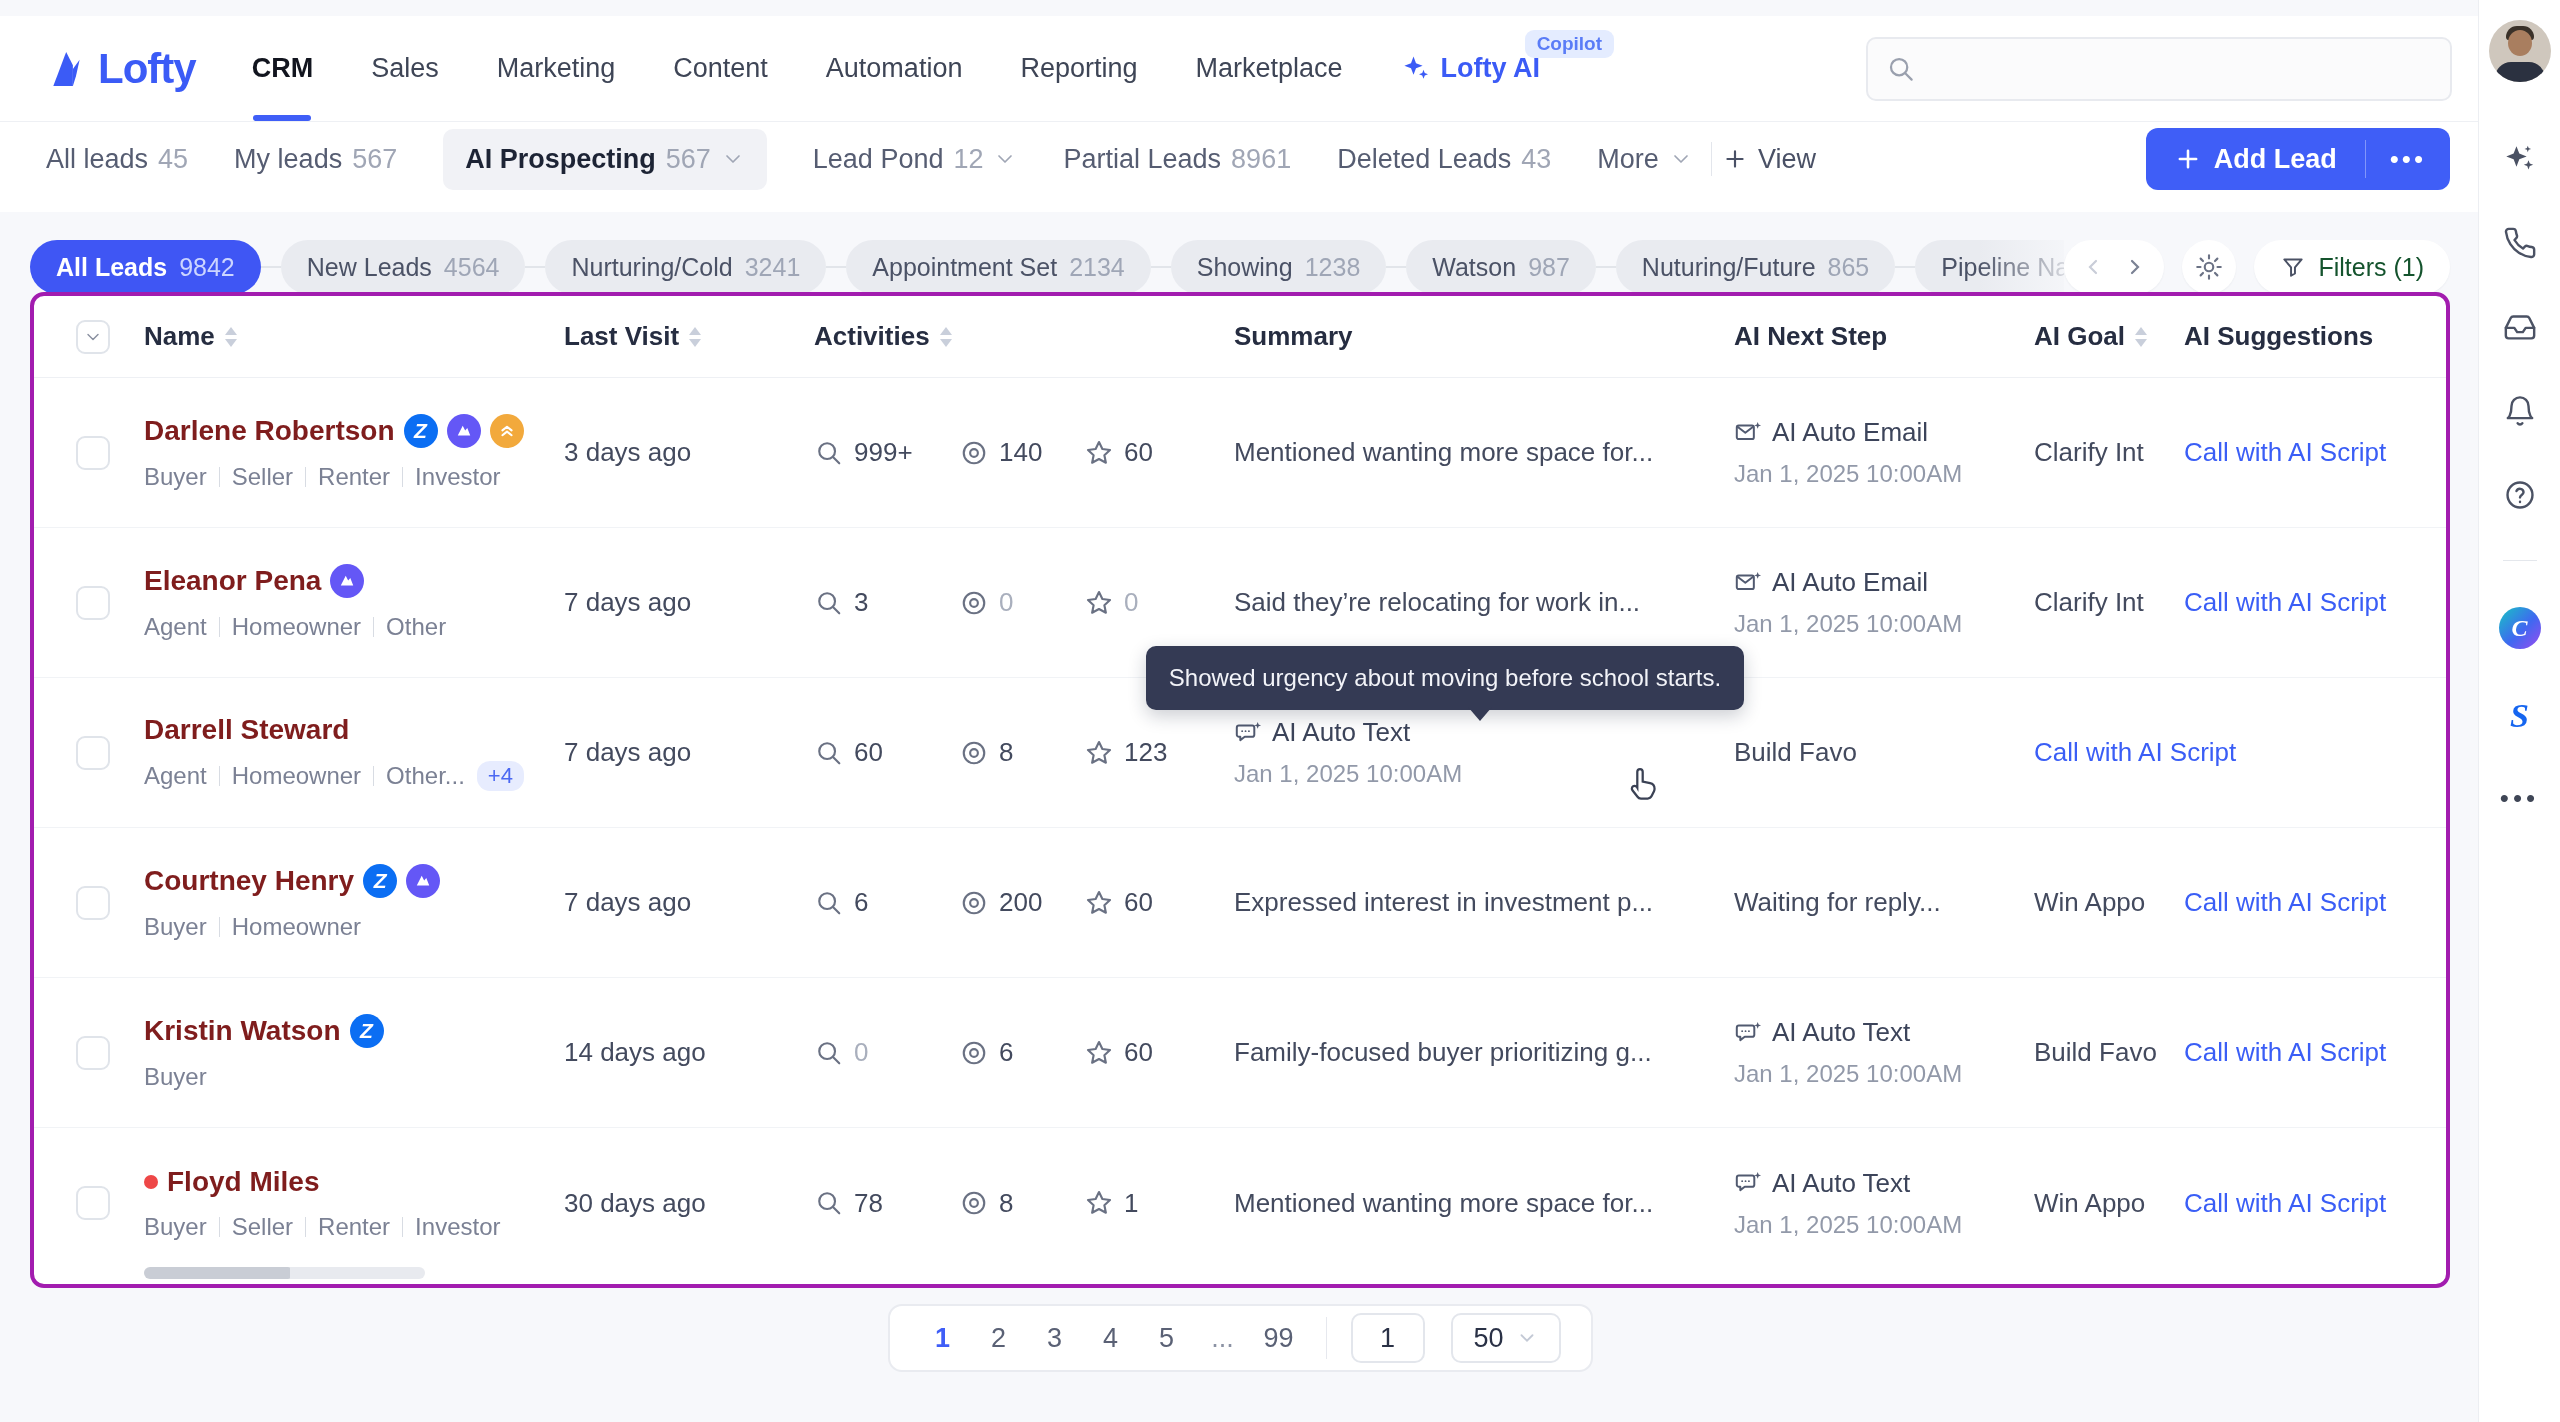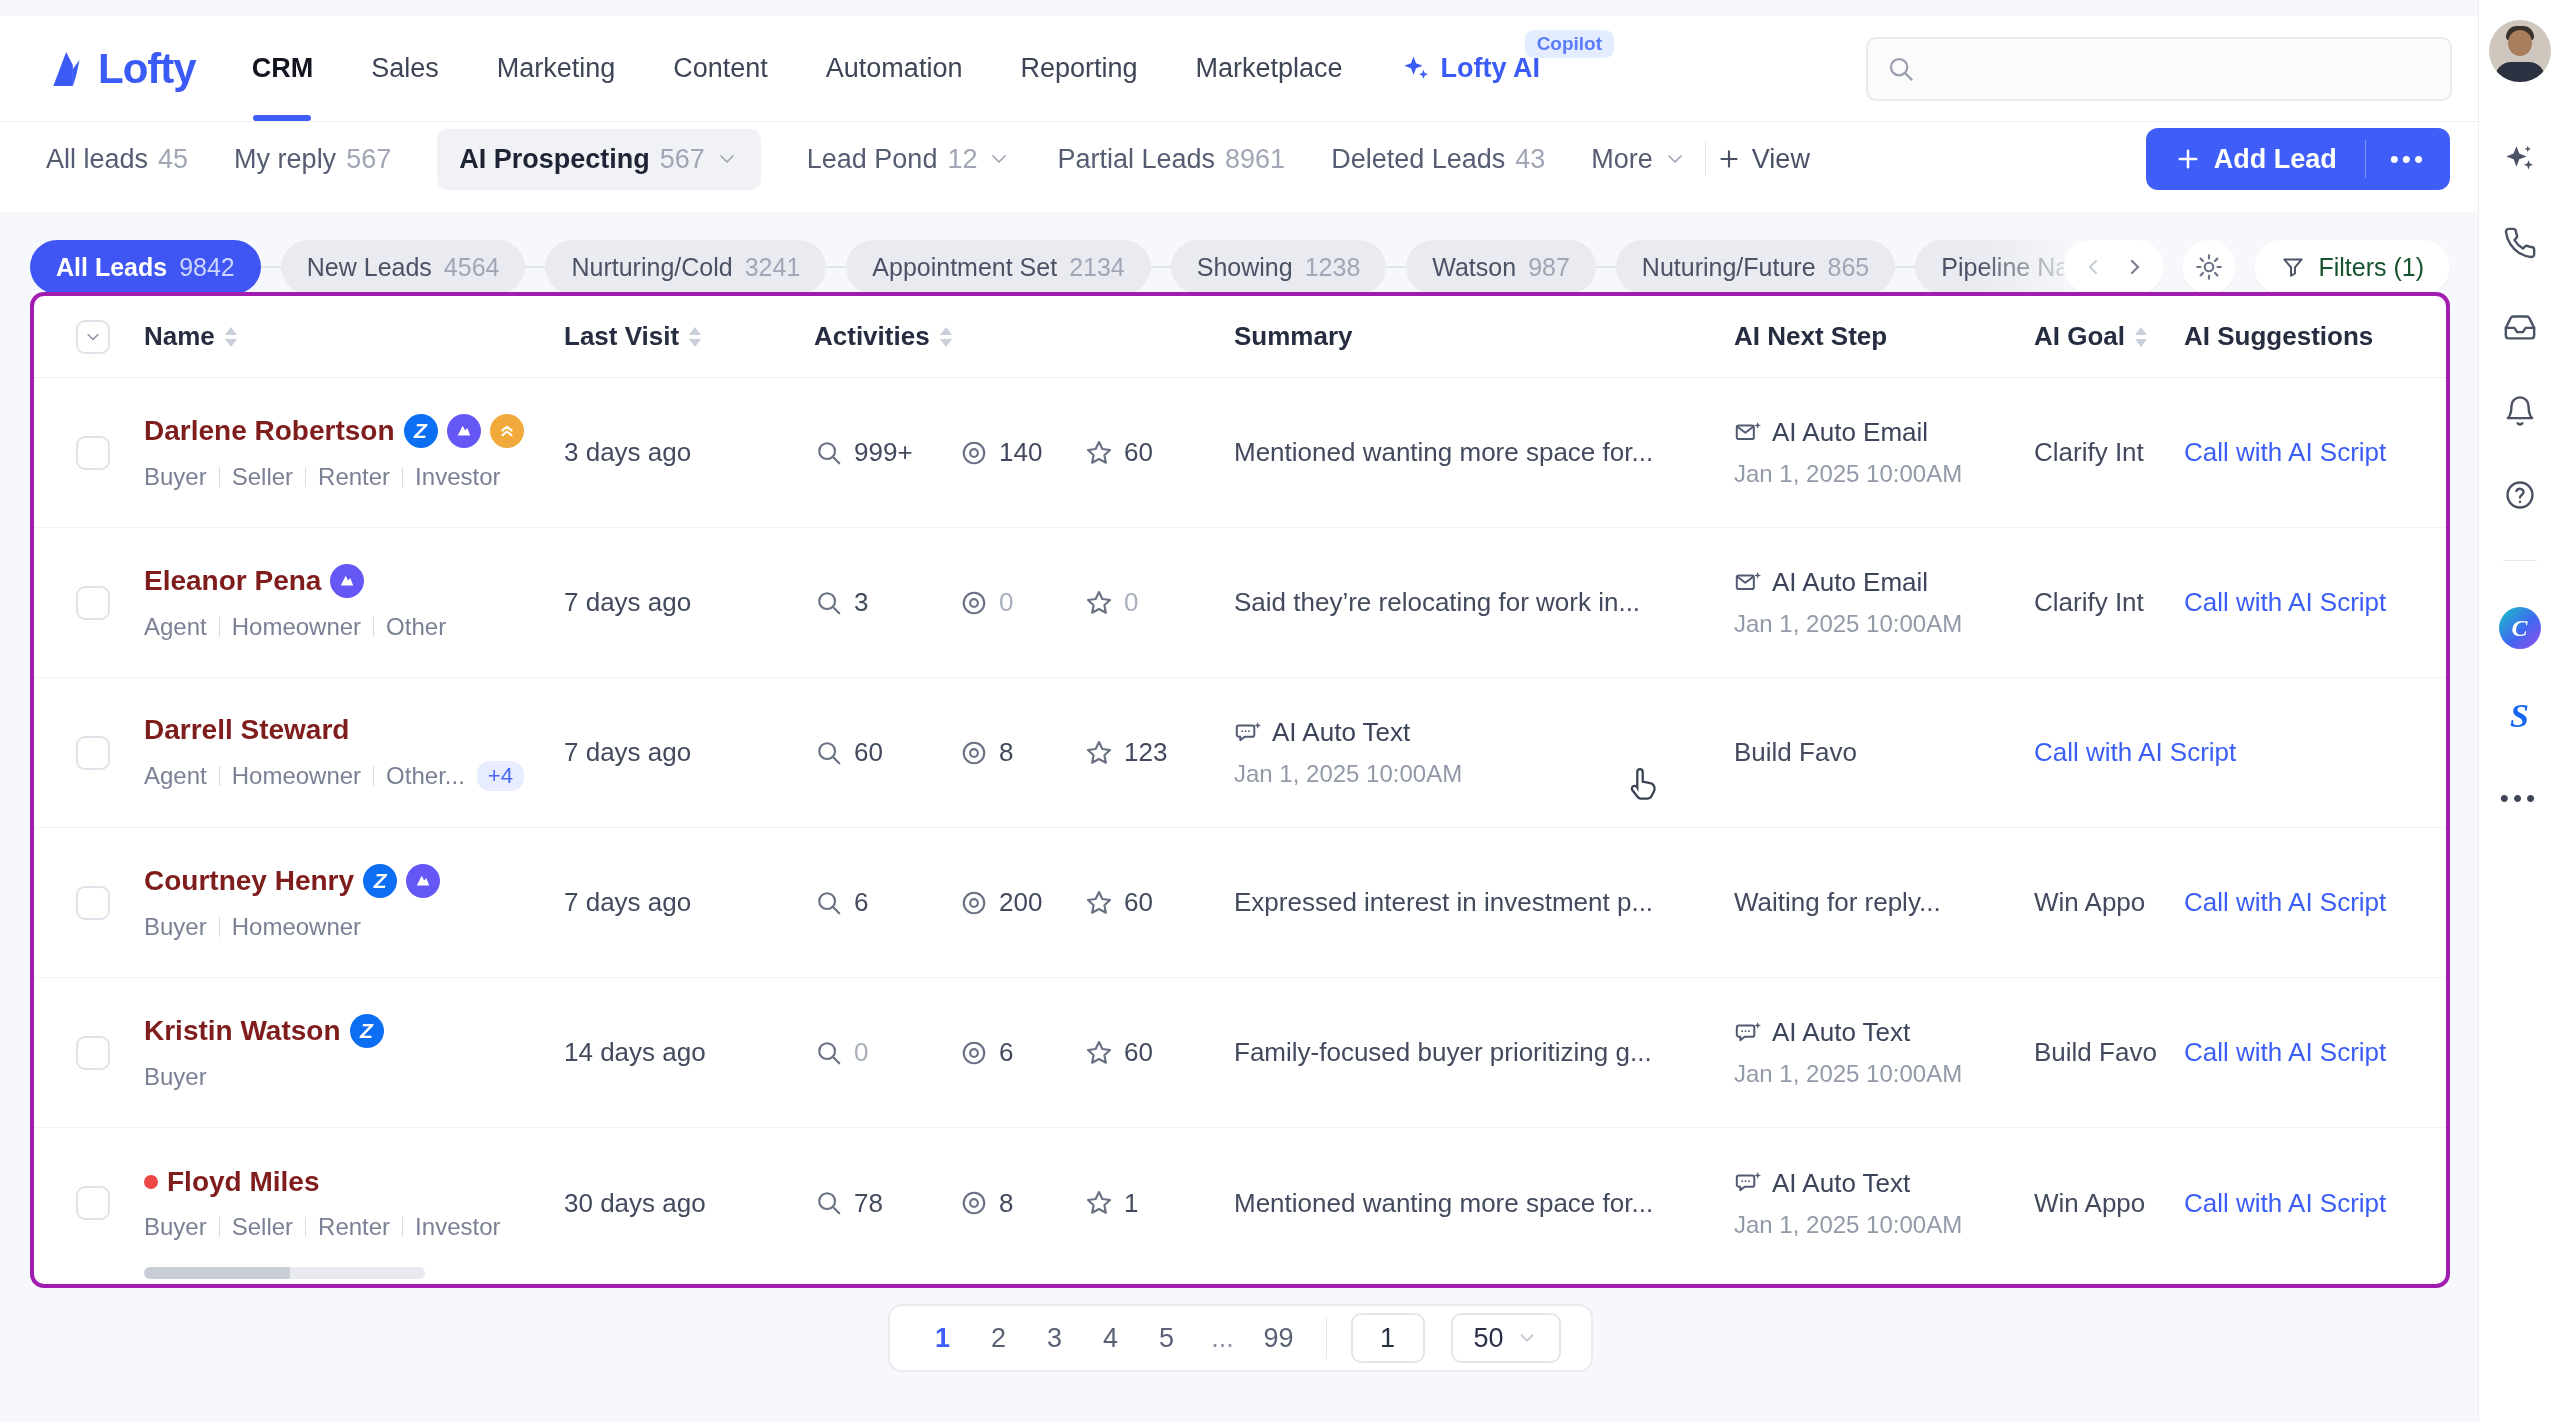--- a/index.html
+++ b/index.html
@@ -179,21 +179,21 @@
   </header>
 
   <div class="toolbar">
     <div class="tabs" id="toolbarTabs">
         <div class="tab">
      <span class="lbl">All leads</span>
      <span class="cnt">45</span>
 
    </div>
         <div class="tab">
-     <span class="lbl">My reply</span>
+     <span class="lbl">My leads</span>
      <span class="cnt">567</span>
 
    </div>
         <div class="tab sel">
      <span class="lbl">AI Prospecting</span>
      <span class="cnt">567</span>
      <span class="car">
             <svg viewBox="0 0 24 24" fill="none" stroke="currentColor" stroke-linecap="round" stroke-linejoin="round" stroke-width="1.7">
               <polyline points="6 9 12 15 18 9"></polyline>
             </svg>
@@ -758,20 +758,21 @@
     <div class="c-goal">Win Appo</div>
     <div class="c-sugg">Call with AI Script</div>
   </div>
         </div>
       <div class="hscroll">
           <span class="thumb"></span>
           <span class="track"></span>
         </div>
     </div>
 
+    <div class="tooltip">Showed urgency about moving before school starts.</div>
     <svg class="cursor" viewBox="0 0 28 28">
         <path d="M10.2 15.8V5.2c0-1 .8-1.8 1.8-1.8s1.8.8 1.8 1.8v6.6l4.9 1c1.8.35 3 1.9 3 3.7 0 .55-.12 1.1-.36 1.6l-1.6 3.3c-.5 1-1.5 1.6-2.6 1.6h-4.5c-.9 0-1.8-.43-2.3-1.16l-3.4-4.36c-.9-1.2-.05-2.9 1.45-2.9.6 0 1.2.27 1.55.76z" fill="#fff" stroke="#3a4154" stroke-width="1.5"></path>
       </svg>
 
     <div class="pagination">
       <div class="pgbox">
         <span id="pageList" style="display:flex;align-items:center;gap:10px;">
             <span class="pnum active">1</span>
             <span class="pnum">2</span>
             <span class="pnum">3</span>

